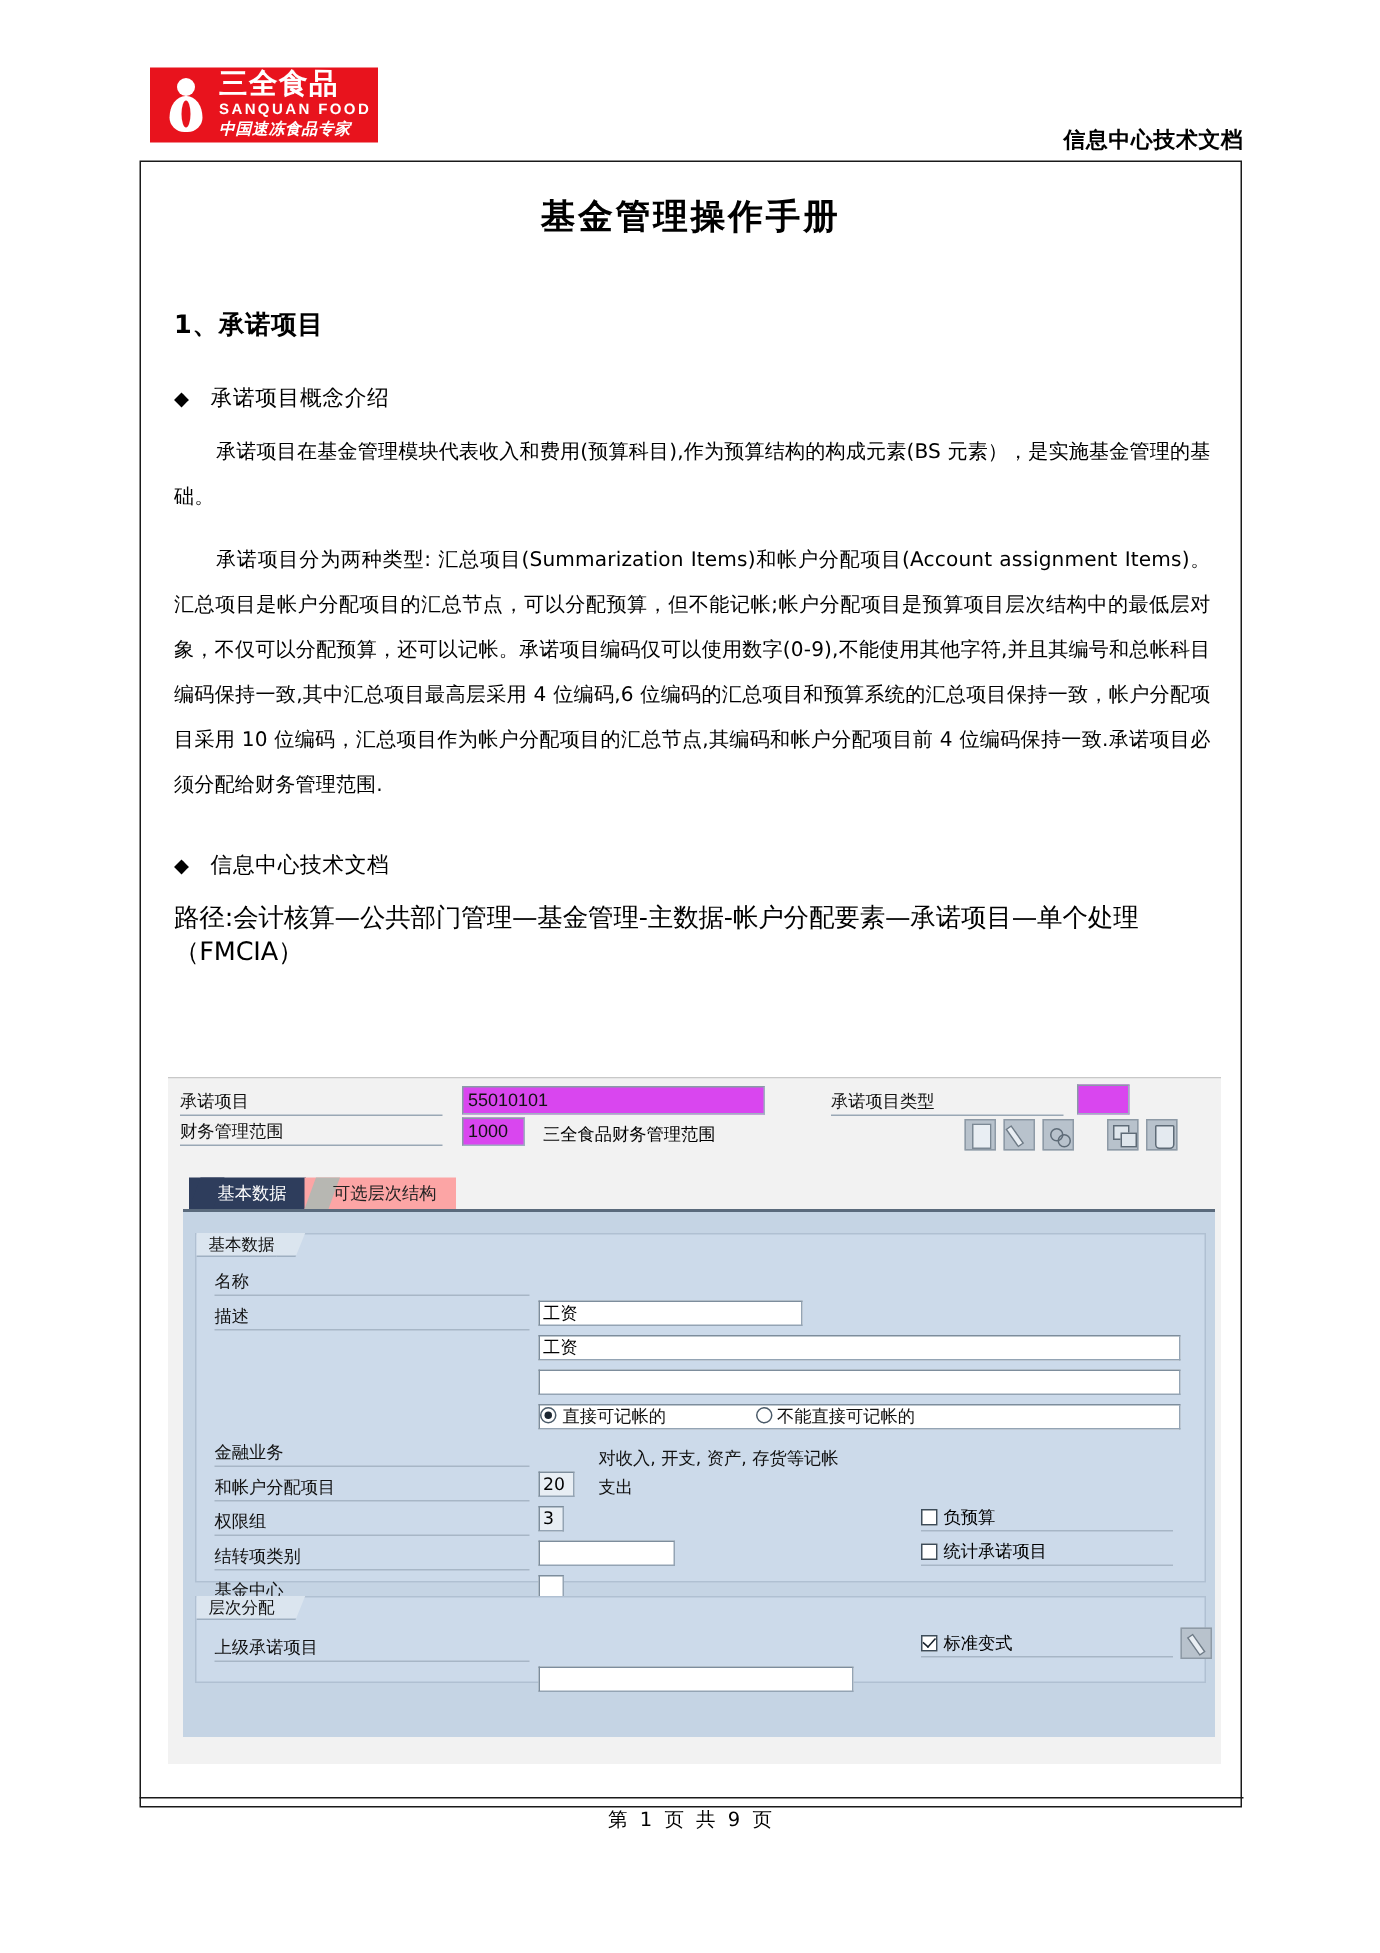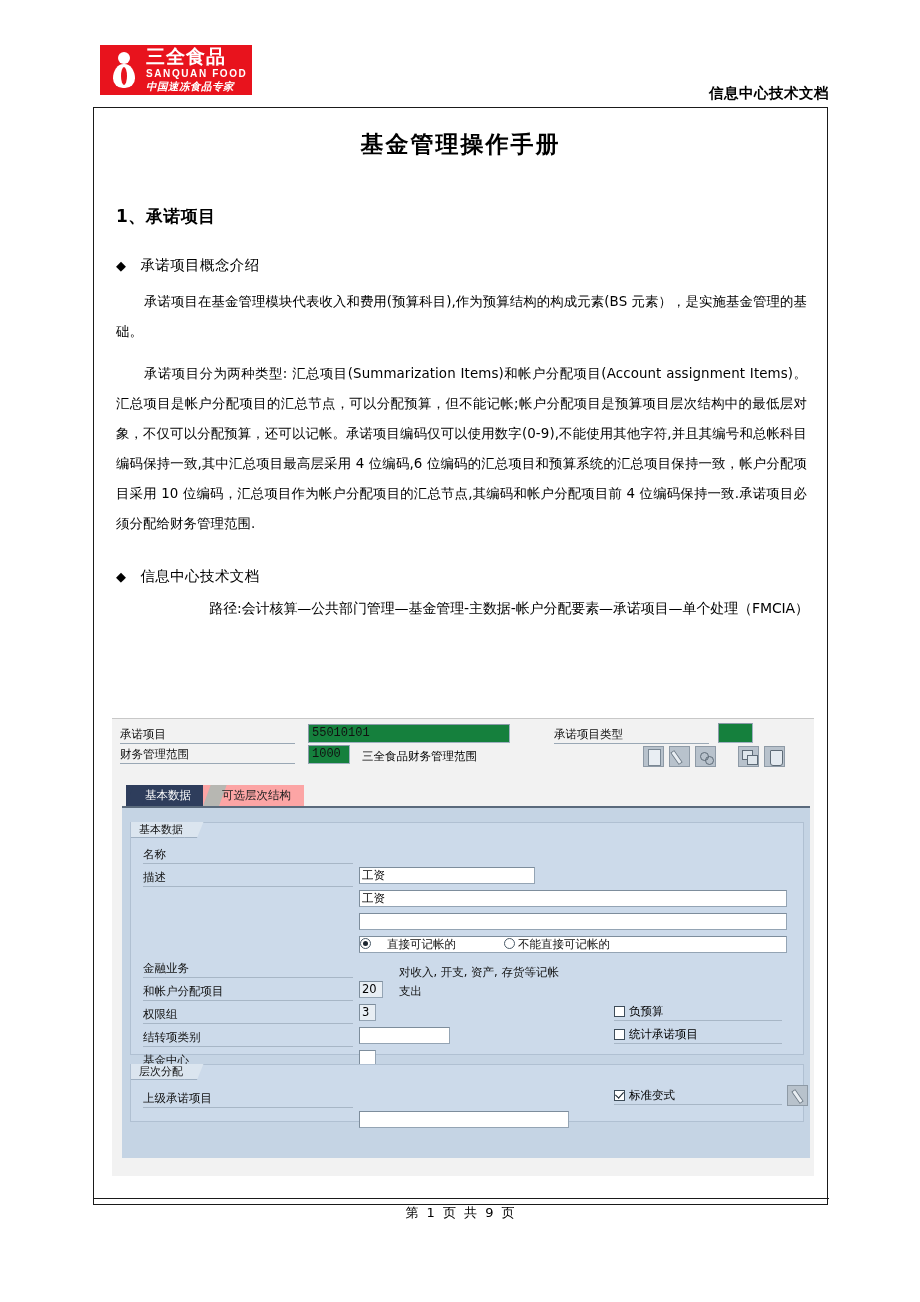--- a/index.html
+++ b/index.html
@@ -166,26 +166,25 @@
     line-height: 30px;
     margin-top: 12px;
     margin-left: 4px;
     margin-right: 2px;
     text-align: justify;
     text-indent: 28px;
     letter-spacing: 0.1px;
   }
 
   .path-line {
-    font-size: 14px;
+    font-size: 17px;
     font-family: "DejaVu Sans", sans-serif;
     margin-top: 14px;
     margin-left: 4px;
     letter-spacing: -0.1px;
-    text-align: right;
   }
 
   
   .sap {
     position: absolute;
     left: 112px;
     top: 718px;
     width: 702px;
     height: 457px;
     background: #f2f2f2;
@@ -205,30 +204,30 @@
     color: #111;
   }
   .lbl-underline {
     border-bottom: 1px solid #9aa8b5;
     display: inline-block;
     min-width: 175px;
     padding-bottom: 1px;
   }
   .fld {
     position: absolute;
-    background: #15803d;
+    background: #d946ef;
     border: 1px solid #9fb0c0;
     border-top-color: #8a9aa8;
     border-left-color: #8a9aa8;
     box-sizing: border-box;
     font-size: 12px;
     line-height: 17px;
     padding: 0 3px;
     color: #111;
-    font-family: Liberation Mono, monospace;
+    font-family: Liberation Sans, sans-serif;
   }
   .plaintext {
     position: absolute;
     font-size: 11.5px;
   }
 
   .tbtn {
     position: absolute;
     width: 21px;
     height: 21px;
@@ -549,21 +548,21 @@
 
       <div class="frow-lbl" style="left:12px; top:24px; width:210px;">名称</div>
       <div class="inp" style="left:228px; top:21px; width:176px; height:17px;">工资</div>
 
       <div class="frow-lbl" style="left:12px; top:47px; width:210px;">描述</div>
       <div class="inp" style="left:228px; top:44px; width:428px; height:17px;">工资</div>
       <div class="inp" style="left:228px; top:67px; width:428px; height:17px;"></div>
       <div class="inp" style="left:228px; top:90px; width:428px; height:17px;"></div>
 
       <div class="radio on" style="left:229px; top:115px;"></div>
-      <div class="frow" style="left:256px; top:114px;text-align:right;">直接可记帐的</div>
+      <div class="frow" style="left:244px; top:114px;text-align:right;">直接可记帐的</div>
       <div class="radio" style="left:373px; top:115px;"></div>
       <div class="frow" style="left:387px; top:114px;">不能直接可记帐的</div>
 
       <div class="frow-lbl" style="left:12px; top:138px; width:210px;">金融业务</div>
       <div class="inp" style="left:228px; top:135px; width:24px; height:17px; background:#e8eef4;">20</div>
       <div class="frow" style="left:268px; top:142px;">对收入, 开支, 资产, 存货等记帐</div>
 
       <div class="frow-lbl" style="left:12px; top:161px; width:210px;">和帐户分配项目</div>
       <div class="inp" style="left:228px; top:158px; width:17px; height:17px; background:#e8eef4;">3</div>
       <div class="frow" style="left:268px; top:161px;">支出</div>

